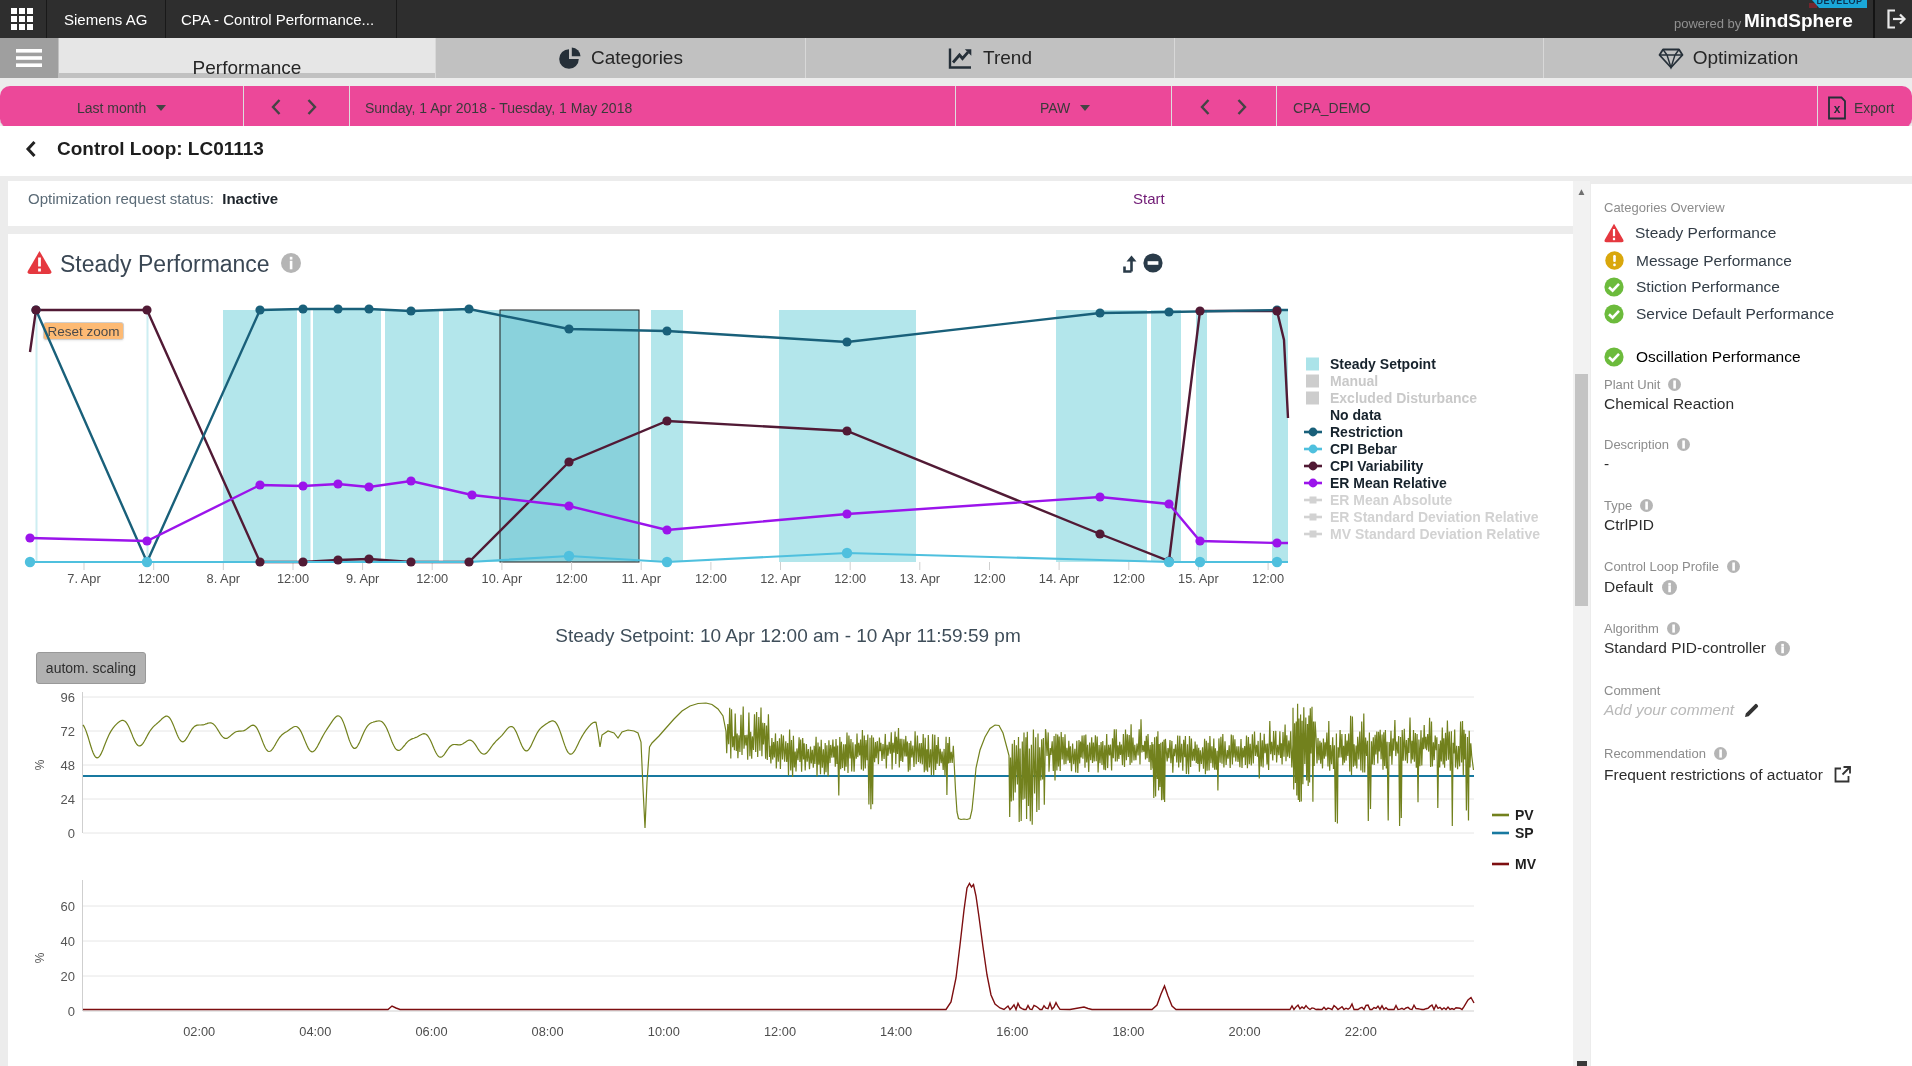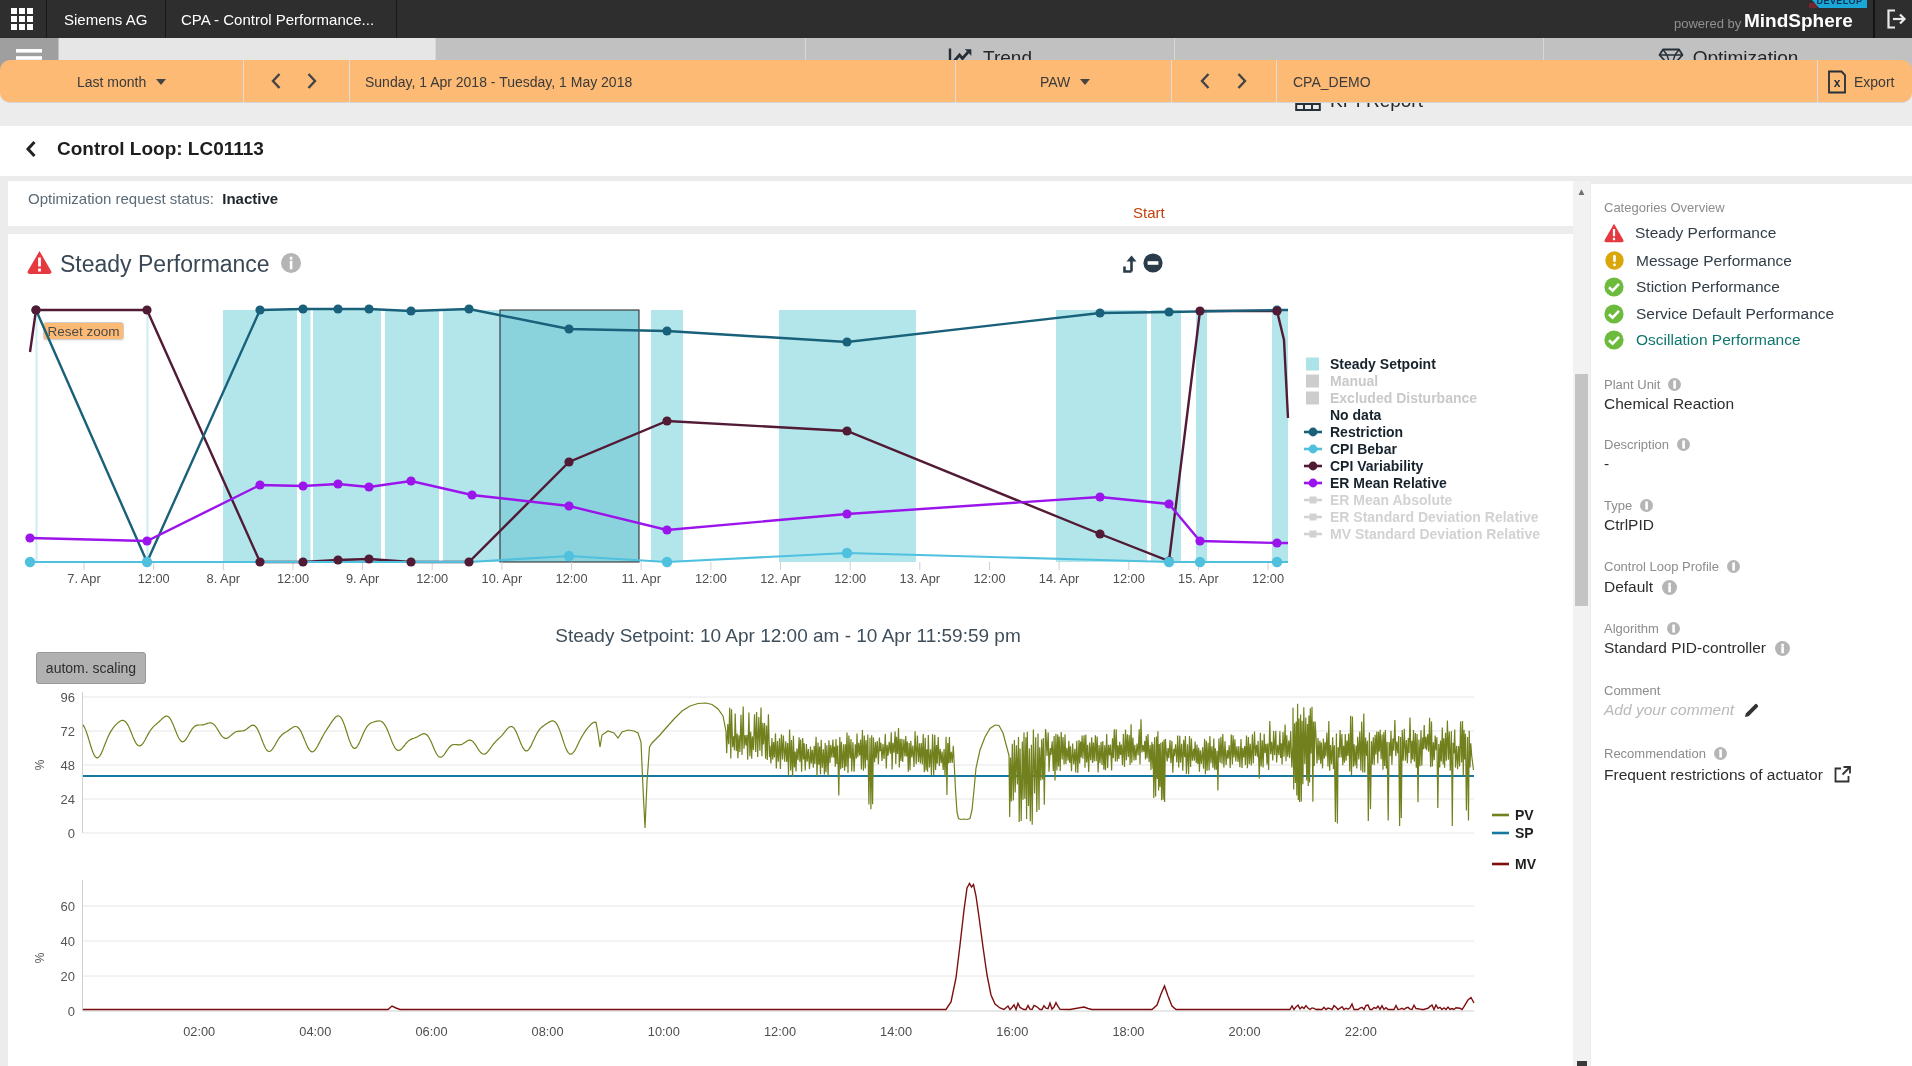--- a/index.html
+++ b/index.html
@@ -57,20 +57,27 @@
           <circle cx="5.6" cy="13.8" r="1.5" fill="#fff"></circle>
           <circle cx="7.6" cy="9" r="1.5" fill="#fff"></circle>
           <circle cx="12" cy="7.2" r="1.5" fill="#fff"></circle>
           <circle cx="18.4" cy="13.8" r="1.5" fill="#fff"></circle>
           <path d="M10.8 16.8 L16.2 9.2" stroke="#fff" stroke-width="2.2"></path>
           <circle cx="10.9" cy="16.4" r="1.9" fill="#252f38" stroke="#fff" stroke-width="1.4"></circle>
         </svg>
         <span>Performance</span>
       </div>
   <div class="abs" style="left:435px;top:0;width:1px;height:40px;background:#d8d8d8;"></div>
+  <div class="abs flexc" style="left:436px;top:0;width:369px;height:40px;justify-content:center;gap:9px;font-size:19px;color:#262626;">
+        <svg width="24" height="24" viewBox="0 0 24 24">
+          <path d="M11 13 L11 3.2 A 9.8 9.8 0 1 0 20.8 13 Z" fill="#252f38"></path>
+          <path d="M13.8 10.3 L13.8 1.6 A 8.7 8.7 0 0 1 22.5 10.3 Z" fill="#252f38"></path>
+        </svg>
+        <span>Categories</span>
+      </div>
   <div class="abs" style="left:805px;top:0;width:1px;height:40px;background:#d8d8d8;"></div>
   <div class="abs flexc" style="left:806px;top:0;width:368px;height:40px;justify-content:center;gap:9px;font-size:19px;color:#262626;">
         <svg width="26" height="24" viewBox="0 0 26 24">
           <path d="M2 2.5 L2 21.5 L23 21.5" fill="none" stroke="#252f38" stroke-width="2.4"></path>
           <path d="M5 16.5 L11.5 9 L14.5 12.5 L20 6.2" fill="none" stroke="#252f38" stroke-width="2.8"></path>
           <path d="M16.8 3.2 L23.3 3.2 L23.3 9.7 Z" fill="#252f38"></path>
         </svg>
         <span>Trend</span>
       </div>
   <div class="abs" style="left:1174px;top:0;width:1px;height:40px;background:#d8d8d8;"></div>
@@ -87,21 +94,21 @@
   <div class="abs" style="left:1543px;top:0;width:1px;height:40px;background:#d8d8d8;"></div>
   <div class="abs flexc" style="left:1544px;top:0;width:368px;height:40px;justify-content:center;gap:9px;font-size:19px;color:#262626;">
         <svg width="26" height="24" viewBox="0 0 26 24">
           <path d="M5 3.5 L21 3.5 L24.5 9 L13 21.5 L1.5 9 Z" fill="none" stroke="#252f38" stroke-width="1.8" stroke-linejoin="round"></path>
           <path d="M1.5 9 L24.5 9 M9 9 L13 21.5 L17 9 M5 3.5 L9 9 M21 3.5 L17 9" fill="none" stroke="#252f38" stroke-width="1.4"></path>
         </svg>
         <span>Optimization</span>
       </div>
 </div>
 
-<div class="abs" style="left:0;top:60px;width:1912px;height:43px;background:#fdba74;border-bottom:1px solid #d5d5d5;border-radius:10px;">
+<div class="abs" style="left:0;top:86px;width:1912px;height:43px;background:#ec4899;border-bottom:1px solid #d5d5d5;border-radius:10px;">
   <div class="abs flexc" style="left:77px;top:0;height:43px;font-size:14px;color:#3a3a3a;gap:10px;">Last month <svg width="10" height="6" viewBox="0 0 10 6">
           <path d="M0 0 L10 0 L5 6 Z" fill="#444"></path>
         </svg></div>
   <div class="abs" style="left:243px;top:0;width:1px;height:43px;background:#ddd;"></div>
   <div class="abs flexc" style="left:270px;top:12px;">
         <svg width="12" height="18" viewBox="0 0 12 18">
           <path d="M9.5 2 L3 9 L9.5 16" fill="none" stroke="#444" stroke-width="2.4"></path>
         </svg>
       </div>
   <div class="abs flexc" style="left:306px;top:12px;">
@@ -139,21 +146,21 @@
   <div class="abs flexc" style="left:25px;top:14px;">
         <svg width="12" height="18" viewBox="0 0 12 18">
           <path d="M9.5 2 L3 9 L9.5 16" fill="none" stroke="#222" stroke-width="3"></path>
         </svg>
       </div>
   <div class="abs flexc" style="left:57px;top:0;height:46px;font-size:19px;font-weight:bold;color:#1d1d1d;">Control Loop: LC01113</div>
 </div>
 
 <div class="abs" style="left:8px;top:181px;width:1565px;height:45px;background:#fff;">
   <div class="abs flexc" style="left:20px;top:0;height:34px;font-size:15px;color:#5b6b77;">Optimization request status:&nbsp;&nbsp; <span style="color:#1d242b;font-weight:bold;">Inactive</span></div>
-  <div class="abs flexc" style="left:1125px;top:0;height:34px;font-size:15px;color:#c2410c;margin-top:14px;">Start</div>
+  <div class="abs flexc" style="left:1125px;top:0;height:34px;font-size:15px;color:#701a75;">Start</div>
 </div>
 
 <div class="abs" style="left:8px;top:234px;width:1565px;height:832px;background:#fff;"></div>
 <div class="abs flexc" style="left:27px;top:250px;">
       <svg width="25" height="25" viewBox="0 0 25 25">
         <path d="M12.5 1.0 L24.25 21.25 Q25 24.0 22.0 24.0 L3.0 24.0 Q0 24.0 0.75 21.25 Z" fill="#e5383f"></path>
         <rect x="11.125" y="7.5" width="2.75" height="9.0" fill="#fff"></rect>
         <rect x="11.125" y="18.5" width="2.75" height="3.0" fill="#fff"></rect>
       </svg>
     </div>
@@ -392,21 +399,21 @@
         </svg>
         <span>Stiction Performance</span>
       </div>
   <div class="abs flexc" style="left:13px;top:120px;gap:12px;font-size:15.5px;color:#333d47;">
         <svg width="20" height="20" viewBox="0 0 20 20">
           <circle cx="10" cy="10" r="9.6" fill="#6cbb3c"></circle>
           <path d="M5 10.2 L8.6 13.6 L15 6.8" fill="none" stroke="#fff" stroke-width="2.6"></path>
         </svg>
         <span>Service Default Performance</span>
       </div>
-  <div class="abs flexc" style="left:13px;top:146px;gap:12px;font-size:15.5px;color:#0f766e;">
+  <div class="abs flexc" style="left:13px;top:163px;gap:12px;font-size:15.5px;color:#000000;">
         <svg width="20" height="20" viewBox="0 0 20 20">
           <circle cx="10" cy="10" r="9.6" fill="#6cbb3c"></circle>
           <path d="M5 10.2 L8.6 13.6 L15 6.8" fill="none" stroke="#fff" stroke-width="2.6"></path>
         </svg>
         <span>Oscillation Performance</span>
       </div>
 
   <div class="abs flexc" style="left:13px;top:193px;gap:8px;font-size:13px;color:#8c8c8c;">Plant Unit <svg width="13.0" height="13.0" viewBox="0 0 13.0 13.0">
           <circle cx="6.5" cy="6.5" r="6.5" fill="#b5b5b5"></circle>
           <rect x="5.3" y="2.47" width="2.6" height="2.8" fill="#fff"></rect>

